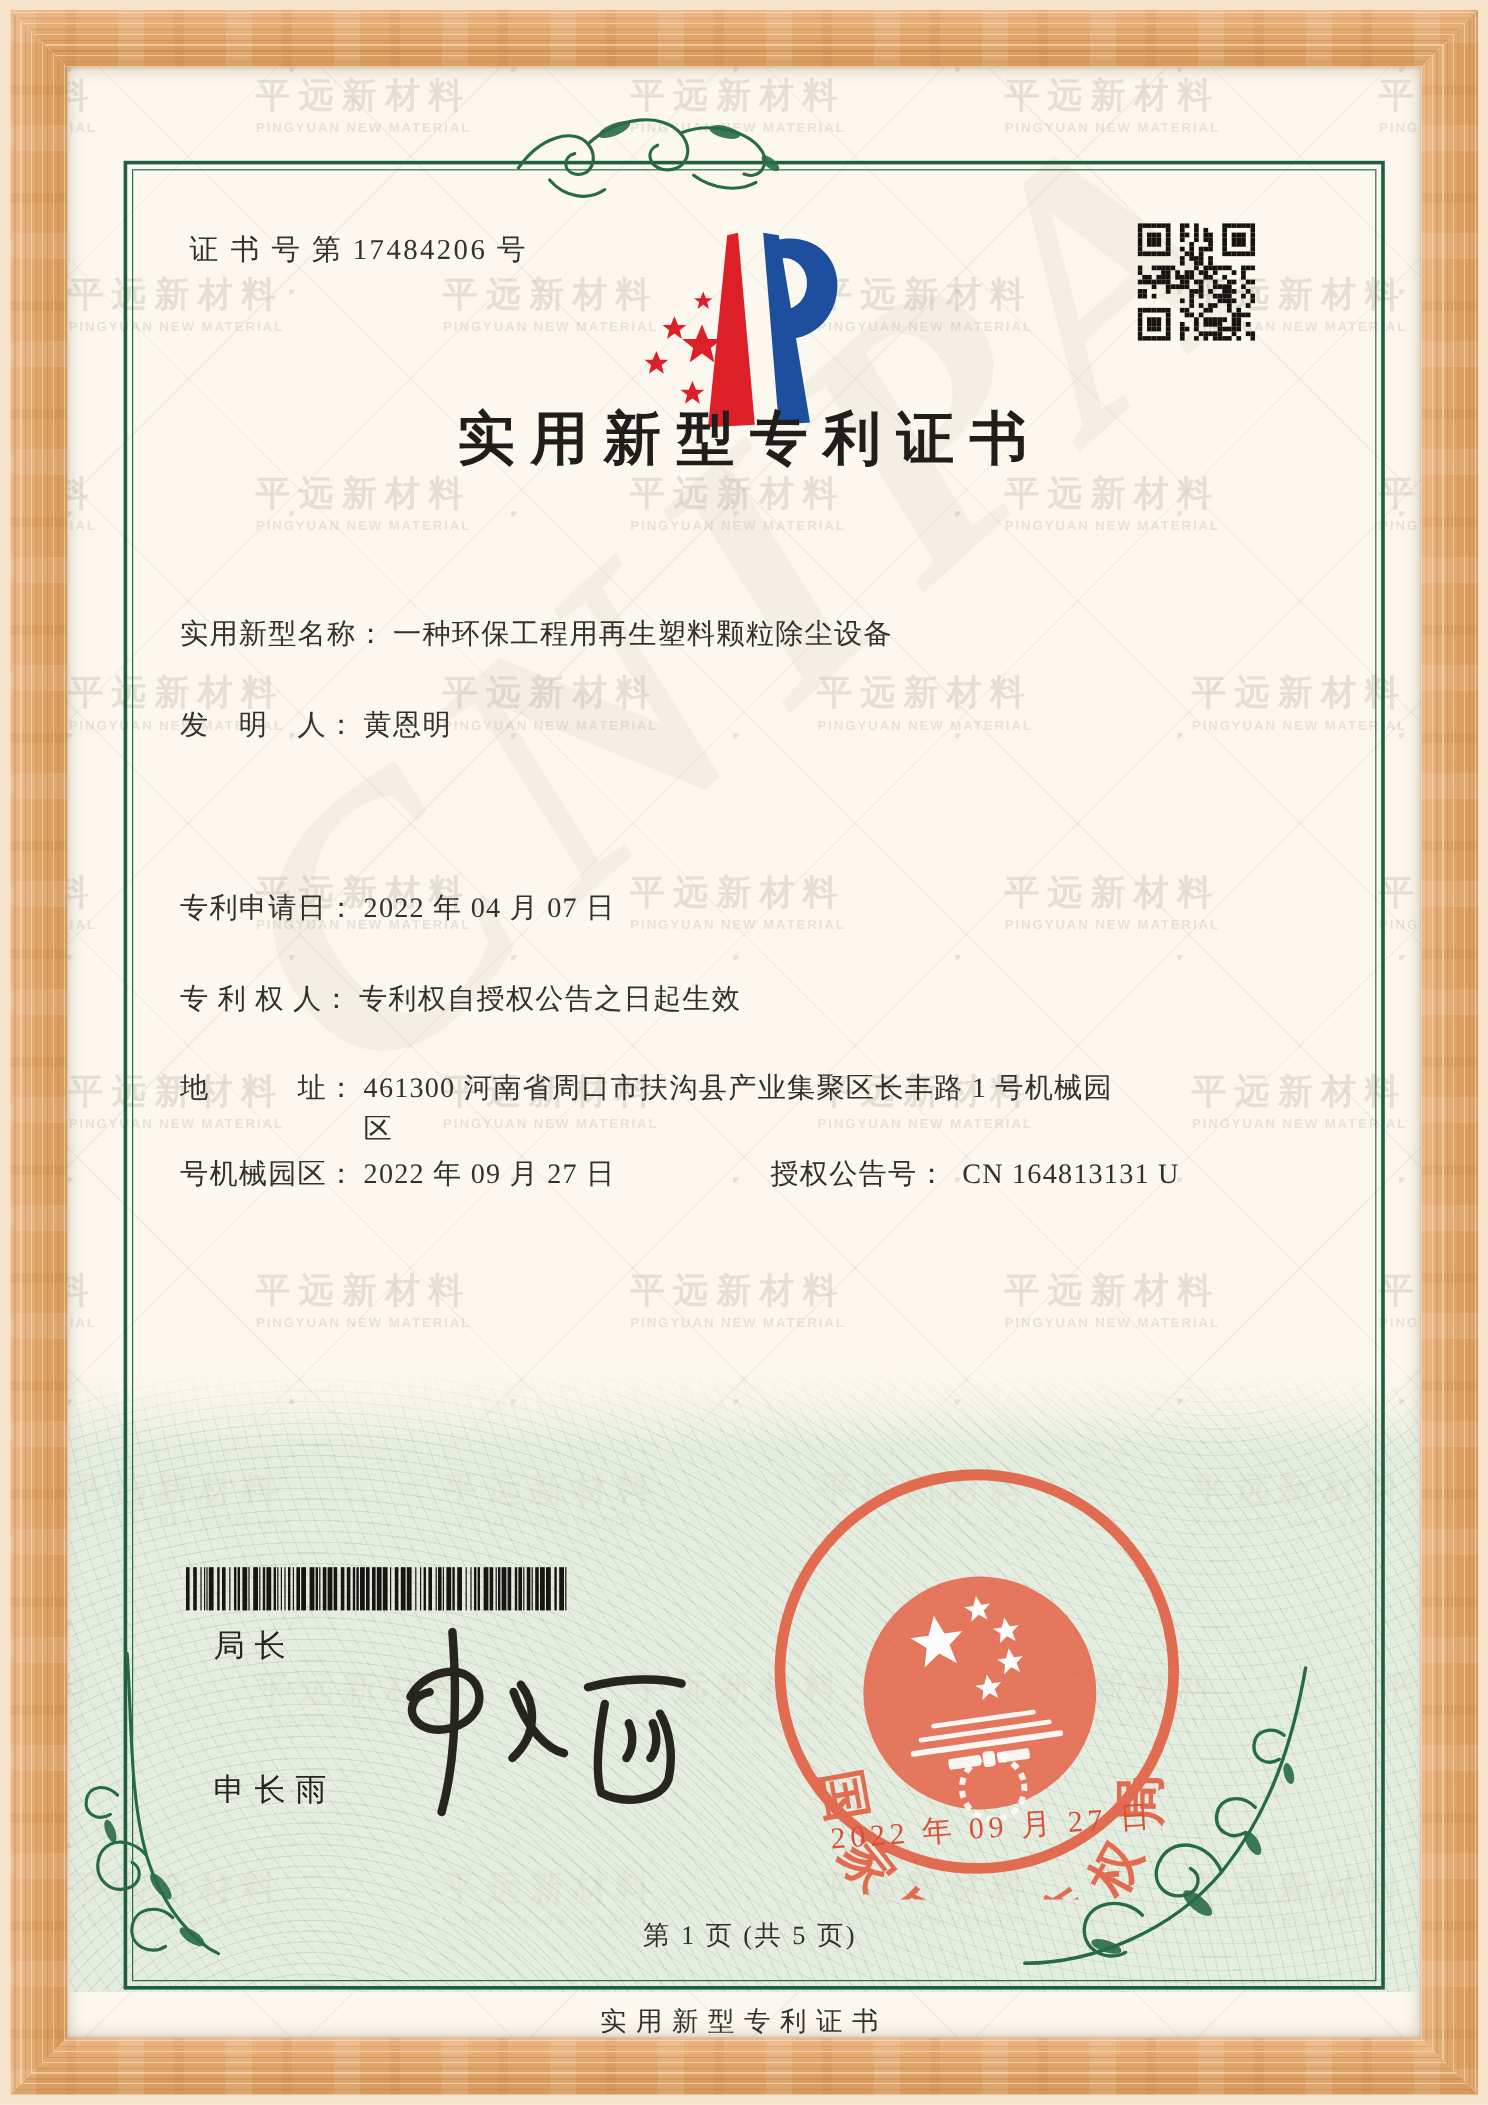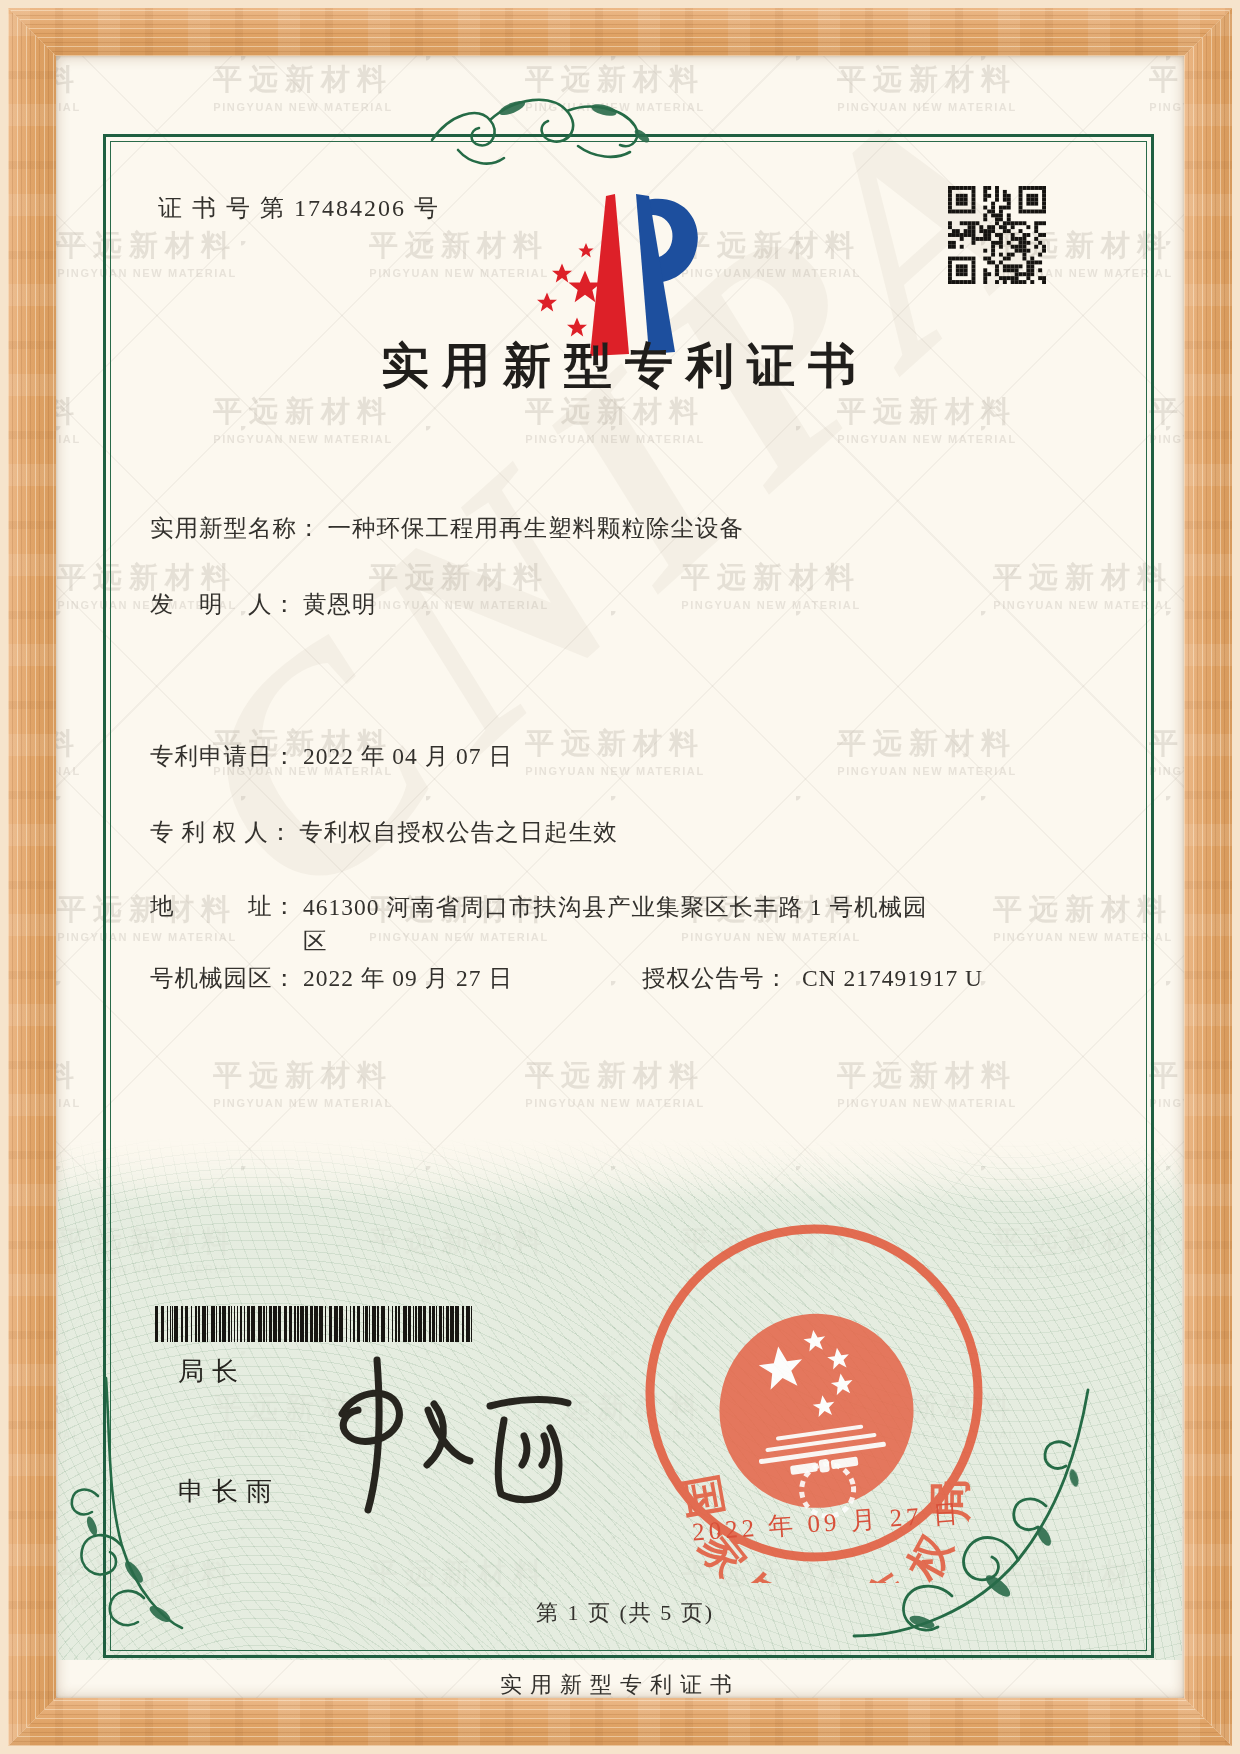--- a/index.html
+++ b/index.html
@@ -666,21 +666,21 @@
   </div>
   <div class="abs frow" style="top:890px">
     <span class="flabel">地　　　址：</span>
     <span class="fvalue addr-val">461300 河南省周口市扶沟县产业集聚区长丰路 1 号机械园区</span>
   </div>
   <div class="abs frow" style="top:962px;width:950px">
     <span class="flabel">号机械园区：</span>
     <span class="fvalue">2022 年 09 月 27 日</span>
     <span class="grant-right">
       <span class="flabel">授权公告号：</span>
-      <span class="fvalue">CN 217491917 U</span>
+      <span class="fvalue">CN 164813131 U</span>
     </span>
   </div>
 
 
   <div class="abs barcode" id="barcode">
       <span style="width: 3px; background: rgb(23, 21, 17); margin-right: 3px;"></span>
       <span style="width: 3px; background: rgb(23, 21, 17); margin-right: 3px;"></span>
       <span style="width: 1px; background: rgb(23, 21, 17); margin-right: 2px;"></span>
       <span style="width: 1px; background: rgb(23, 21, 17); margin-right: 1px;"></span>
       <span style="width: 1px; background: rgb(23, 21, 17); margin-right: 1px;"></span>

